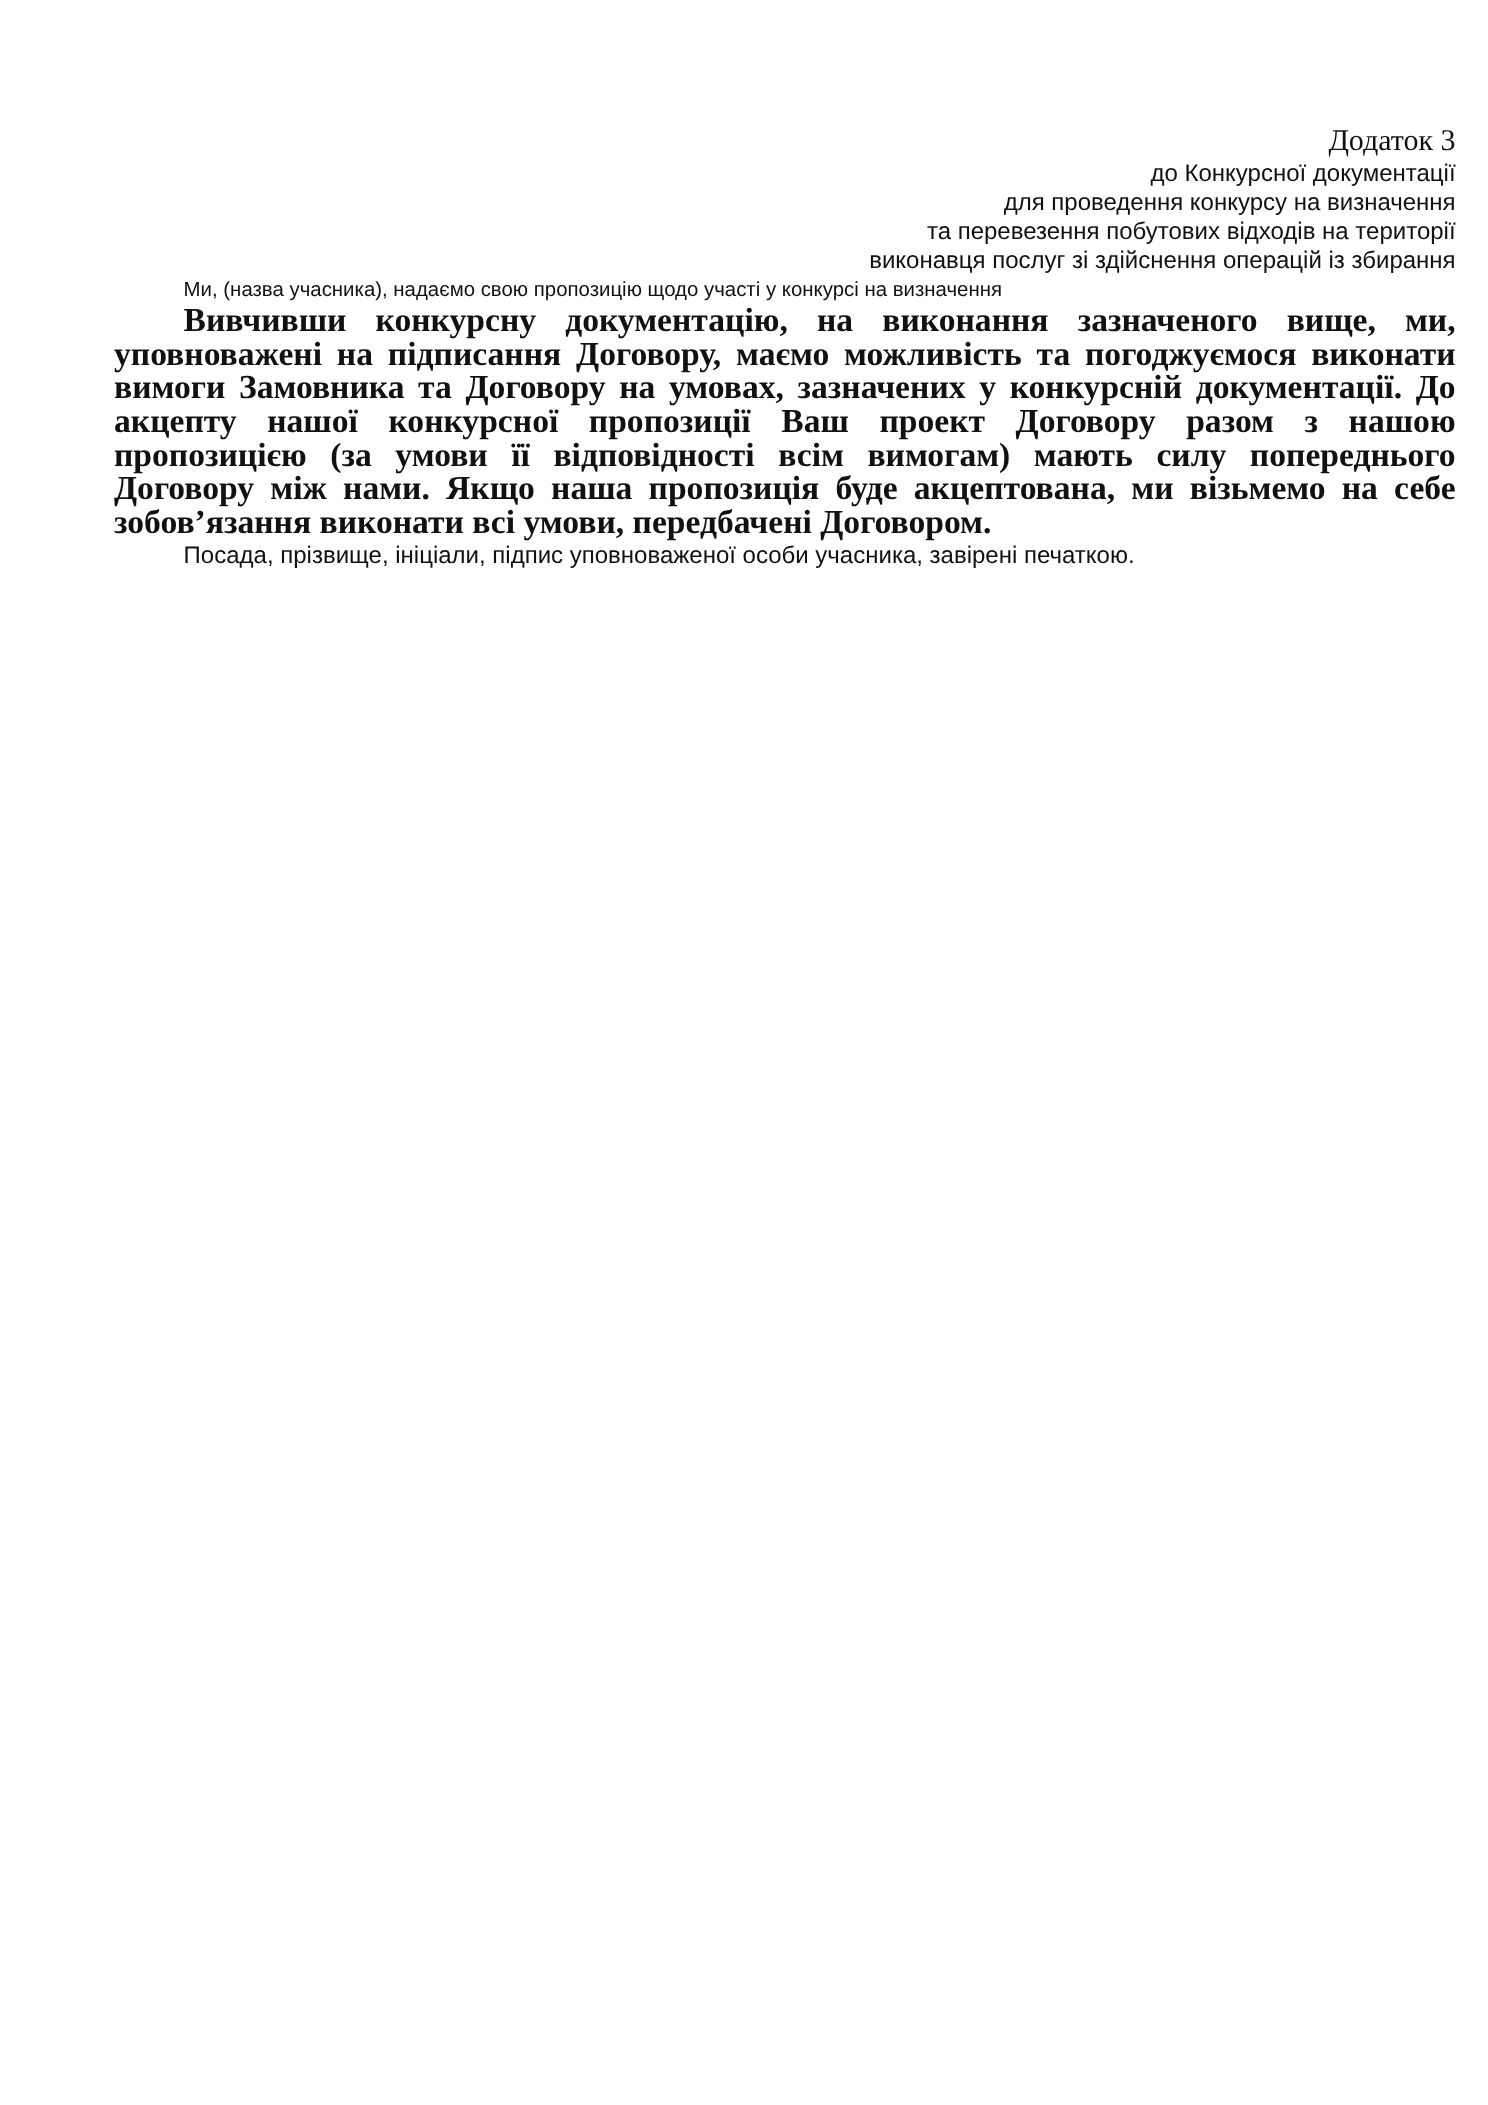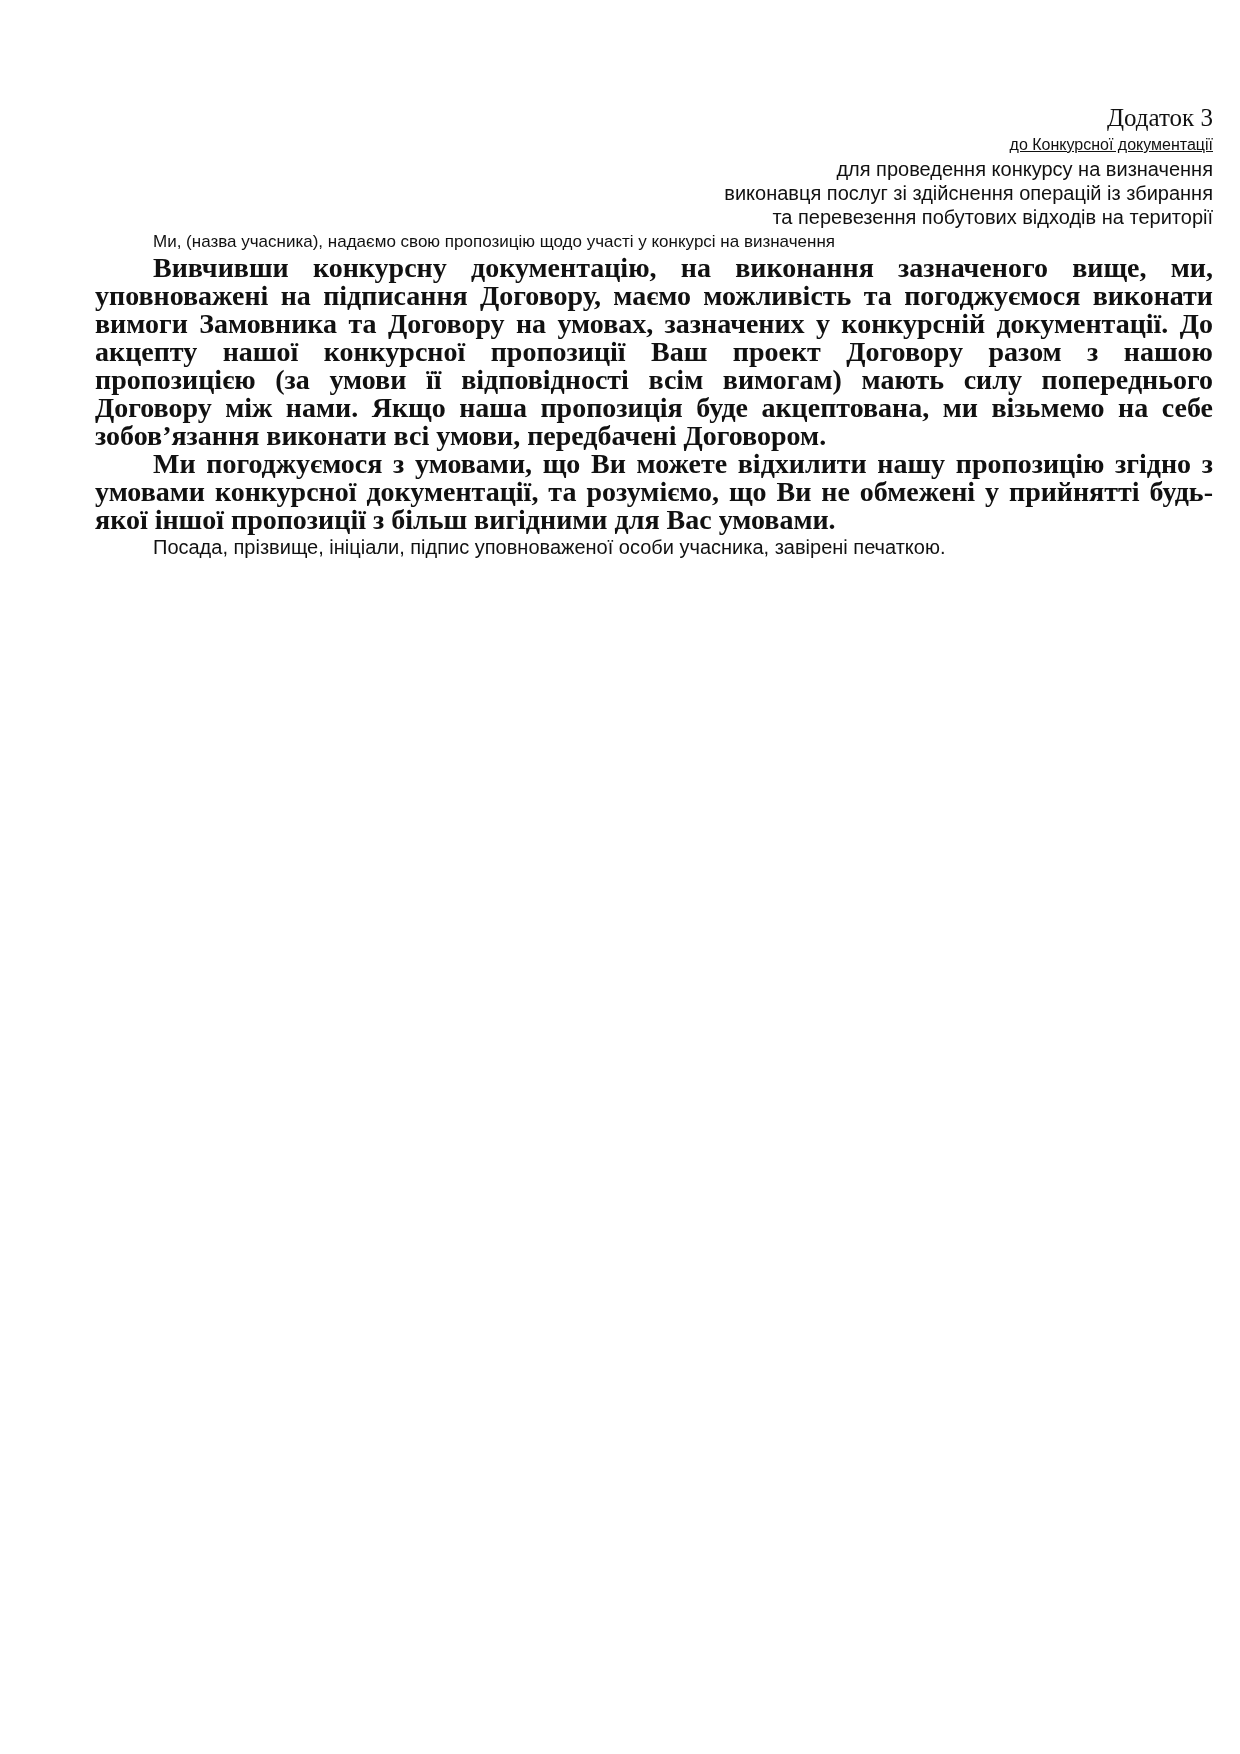--- a/index.html
+++ b/index.html
@@ -23,24 +23,23 @@
   .page p { margin: 0; }
 
   
   .hdr-appendix {
     text-align: right;
     font-size: 25px;
     line-height: 30px;
   }
   .hdr-ref {
     text-align: right;
-    font-size: 16px;
+    font-size: 20px;
     line-height: 24px;
     margin-top: 6px;
-    text-decoration: underline;
   }
   .hdr-line {
     text-align: right;
     font-size: 20px;
     line-height: 24px;
     margin-top: 23px;
   }
 
   
   .p-intro {
@@ -74,24 +73,23 @@
 </style>
 </head>
 <body>
 
 <div class="page">
 
   <div>
     <p class="serif hdr-appendix">Додаток 3</p>
     <p class="sans hdr-ref">до Конкурсної документації</p>
     <p class="sans hdr-line">для проведення конкурсу на визначення</p>
+    <p class="sans hdr-line">та перевезення побутових відходів на території</p>
     <p class="sans hdr-line">виконавця послуг зі здійснення операцій із збирання</p>
-    <p class="sans hdr-line">та перевезення побутових відходів на території</p>
   </div>
 
   <div>
     <p class="sans p-intro">Ми, (назва учасника), надаємо свою пропозицію щодо участі у конкурсі на визначення</p>
     <p class="serif p-main p-main-first">Вивчивши конкурсну документацію, на виконання зазначеного вище, ми, уповноважені на підписання Договору, маємо можливість та погоджуємося виконати вимоги Замовника та Договору на умовах, зазначених у конкурсній документації. До акцепту нашої конкурсної пропозиції Ваш проект Договору разом з нашою пропозицією (за умови її відповідності всім вимогам) мають силу попереднього Договору між нами. Якщо наша пропозиція буде акцептована, ми візьмемо на себе зобов’язання виконати всі умови, передбачені Договором.</p>
-    <p class="serif p-main">Ми погоджуємося з умовами, що Ви можете відхилити нашу пропозицію згідно з умовами конкурсної документації, та розуміємо, що Ви не обмежені у прийнятті будь-якої іншої пропозиції з більш вигідними для Вас умовами.</p>
     <p class="sans p-signature">Посада, прізвище, ініціали, підпис уповноваженої особи учасника, завірені печаткою.</p>
   </div>
 
 </div>
 
 </body></html>

